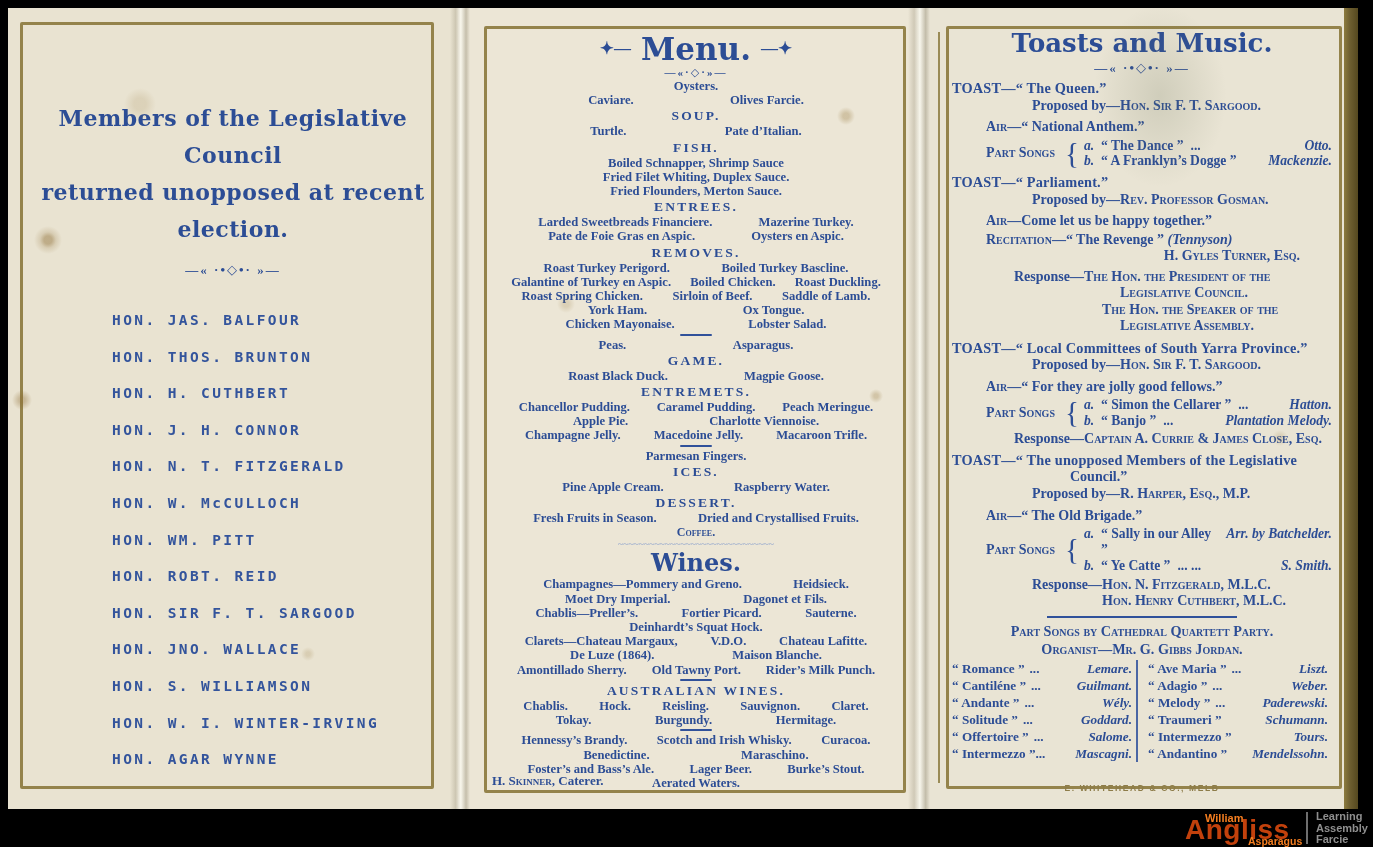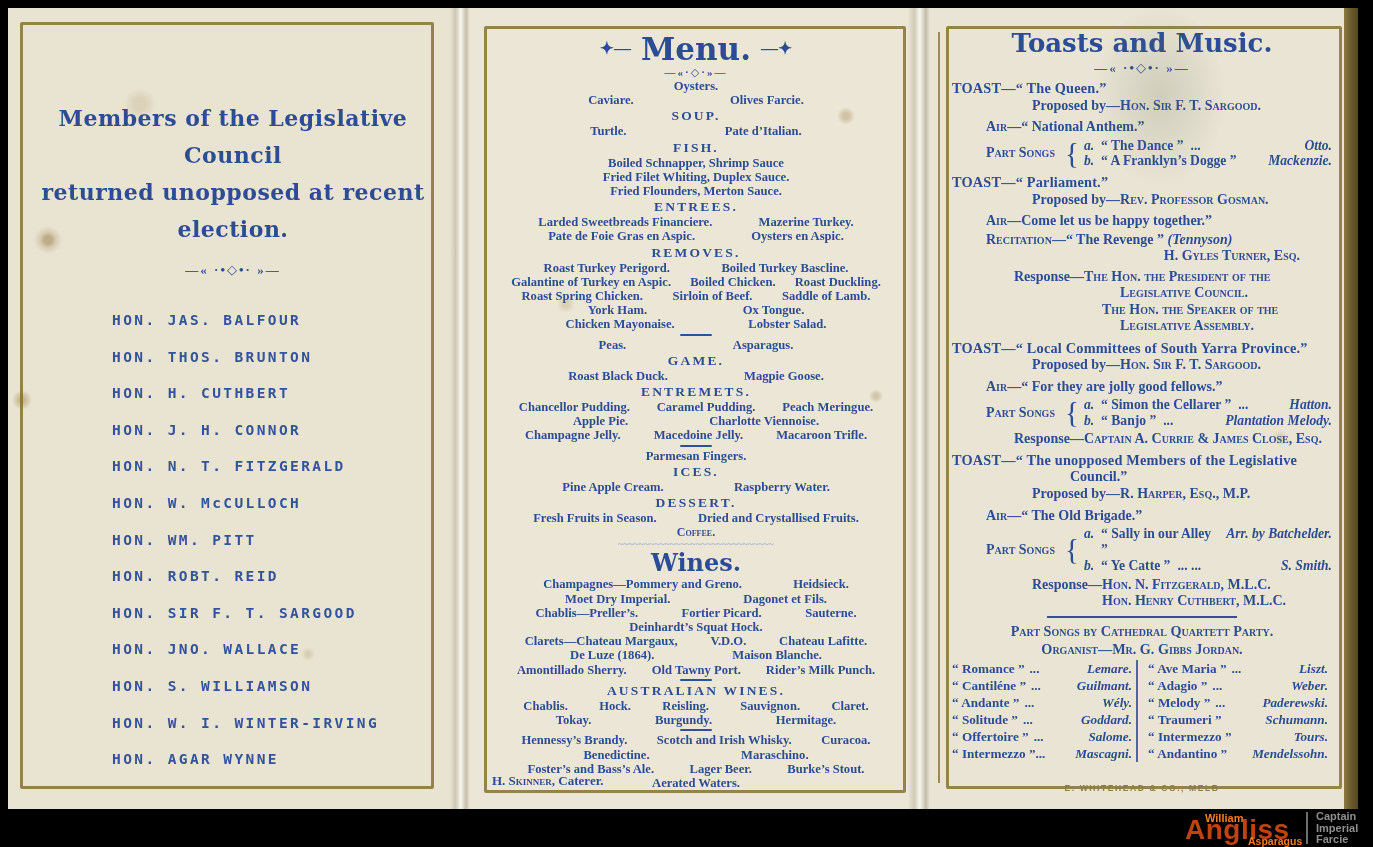--- a/index.html
+++ b/index.html
@@ -510,17 +510,17 @@
   <div class="stains"></div>
 </div>
 
 <div class="footer-strip"></div>
 <div class="angliss">
   <span class="w">William</span>
   <span class="a">Angliss</span>
   <span class="i">Asparagus</span>
   <span class="sep"></span>
   <span class="lrc">
-    <span>Captain</span>
-    <span>Imperial</span>
+    <span>Learning</span>
+    <span>Assembly</span>
     <span>Farcie</span>
   </span>
 </div>
 
 </body></html>

